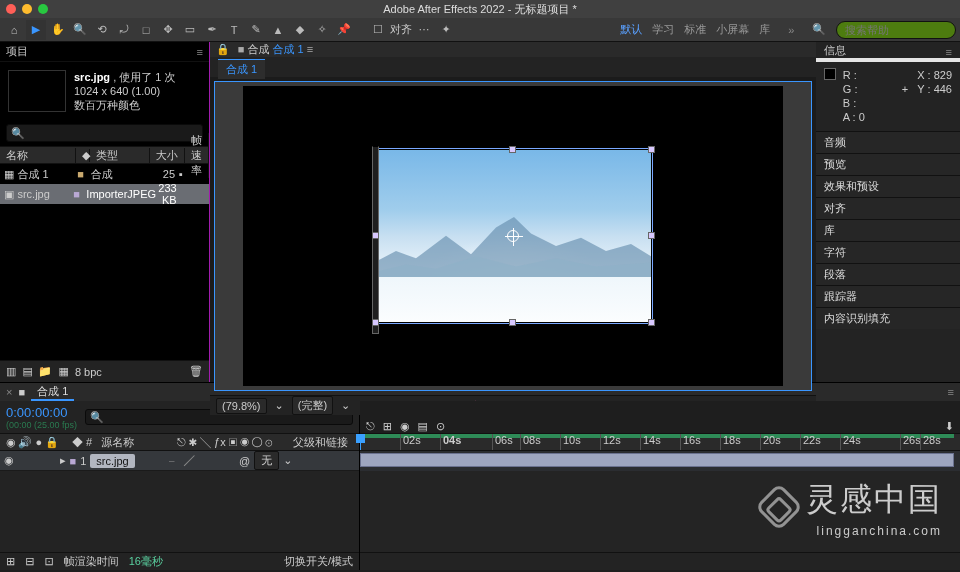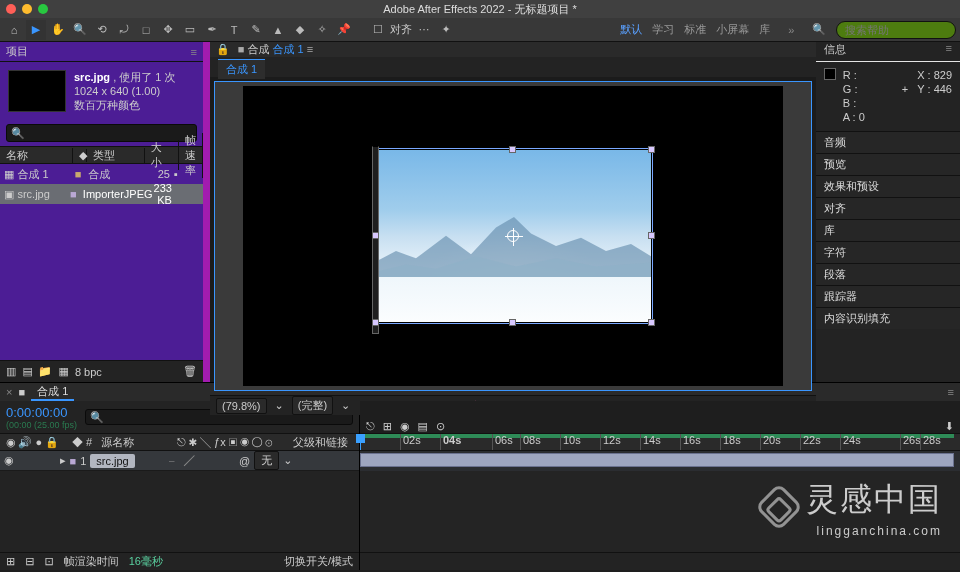--- a/index.html
+++ b/index.html
@@ -20,21 +20,21 @@
 .tbsep{width:10px}
 .wsgroup{margin-left:auto; display:flex; align-items:center; gap:10px;justify-content:flex-end;}
 .wslabel{color:#999}
 .wslabel.sel{color:#5aa0ff}
 .dblchev{color:#888; margin:0 8px;}
 .searchbox{display:flex;align-items:center;gap:4px;background:#4d7c0f;border:1px solid #111;border-radius:10px;padding:1px 8px;width:120px;height:18px;color:#888}
 .searchbox input{background:transparent;border:none;outline:none;color:#ccc;width:100%}
 
 
 .main { display:flex; height:340px; }
-.projpanel{width:210px;background:#4c1d95;border-right:7px solid #a21caf;display:flex;flex-direction:column}
+.projpanel{width:210px;background:#000000;border-right:1px solid #a21caf;display:flex;flex-direction:column}
 .comppanel{flex:1;background:#1b1b1b;display:flex;flex-direction:column;position:relative}
 .rightpanel{width:144px;background:#232323;display:flex;flex-direction:column}
 
 
 .ptabs{height:20px;display:flex;align-items:center;padding:0 6px;color:#ddd;border-bottom:1px solid #111}
 .pmenu{margin-left:auto;color:#888}
 .pthumb{display:flex;gap:8px;padding:8px}
 .pthumb .th{width:58px;height:42px;background:#000;border:1px solid #333}
 .pthumb .meta{font-size:10px;color:#aaa;line-height:14px}
 .pthumb .nm{color:#fff;font-weight:bold}
@@ -75,21 +75,21 @@
 .anch:before,.anch:after{content:"";position:absolute;background:#fff}
 .anch:before{left:5px;top:-3px;width:1px;height:18px}
 .anch:after{top:5px;left:-3px;height:1px;width:18px}
 
 .cfoot{height:22px;background:#232323;border-top:1px solid #111;display:flex;align-items:center;gap:8px;padding:0 6px;font-size:10px;color:#aaa}
 .cfoot .dd{background:#2a2a2a;border:1px solid #111;padding:1px 5px;border-radius:2px}
 .cfoot .blue{color:#3a96ff}
 .cfoot .fi{color:#999;margin:0 2px}
 
 
-.rphead{height:20px;display:flex;align-items:flex-start;padding:0 8px;color:#ddd;border-bottom:1px solid #e5e5e5}
+.rphead{height:20px;display:flex;align-items:flex-end;padding:0 8px;color:#ddd;border-bottom:4px solid #e5e5e5}
 .rpinfo{padding:6px 8px;font-size:10px;line-height:14px;color:#aaa}
 .rpinfo .sw{display:inline-block;width:12px;height:12px;background:#000;border:1px solid #666;vertical-align:top;margin-right:4px}
 .rpinfo .vals{display:inline-block}
 .rpinfo .xy{float:right;text-align:right}
 .rpsection{height:22px;display:flex;align-items:center;padding:0 8px;background:#262626;border-top:1px solid #111;color:#ddd}
 
 
 .tl{height:188px;background:#1e1e1e;display:flex;flex-direction:column;border-top:1px solid #000}
 .tltabs{height:18px;background:#2a2a2a;display:flex;align-items:center;gap:6px;padding:0 6px}
 .tltabs .x{color:#888}

